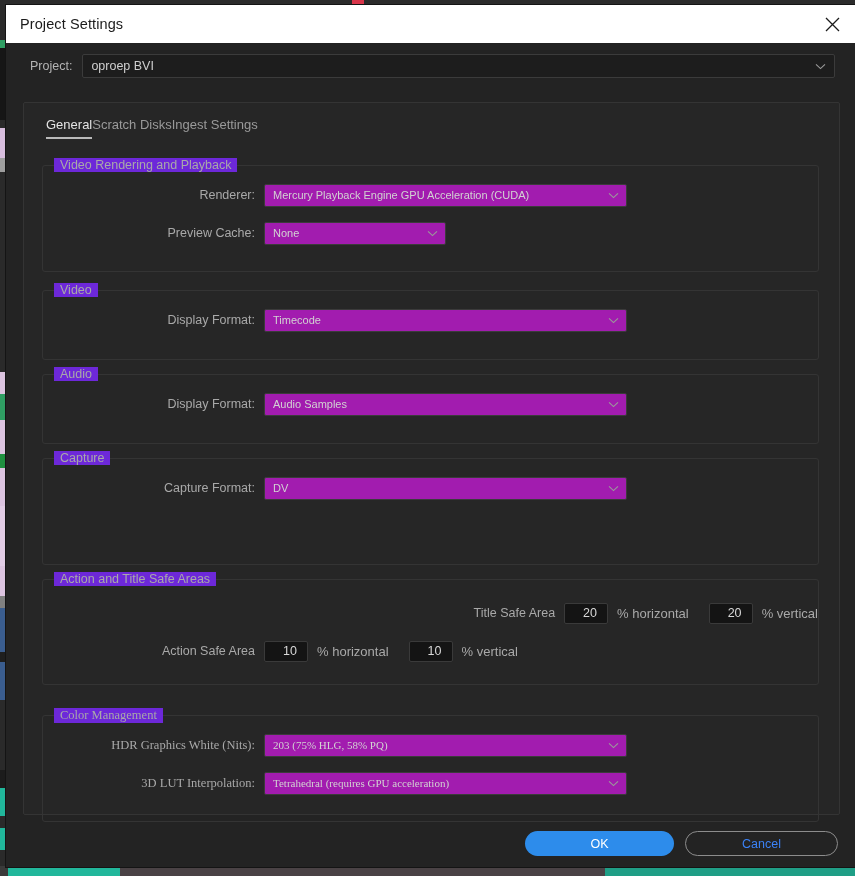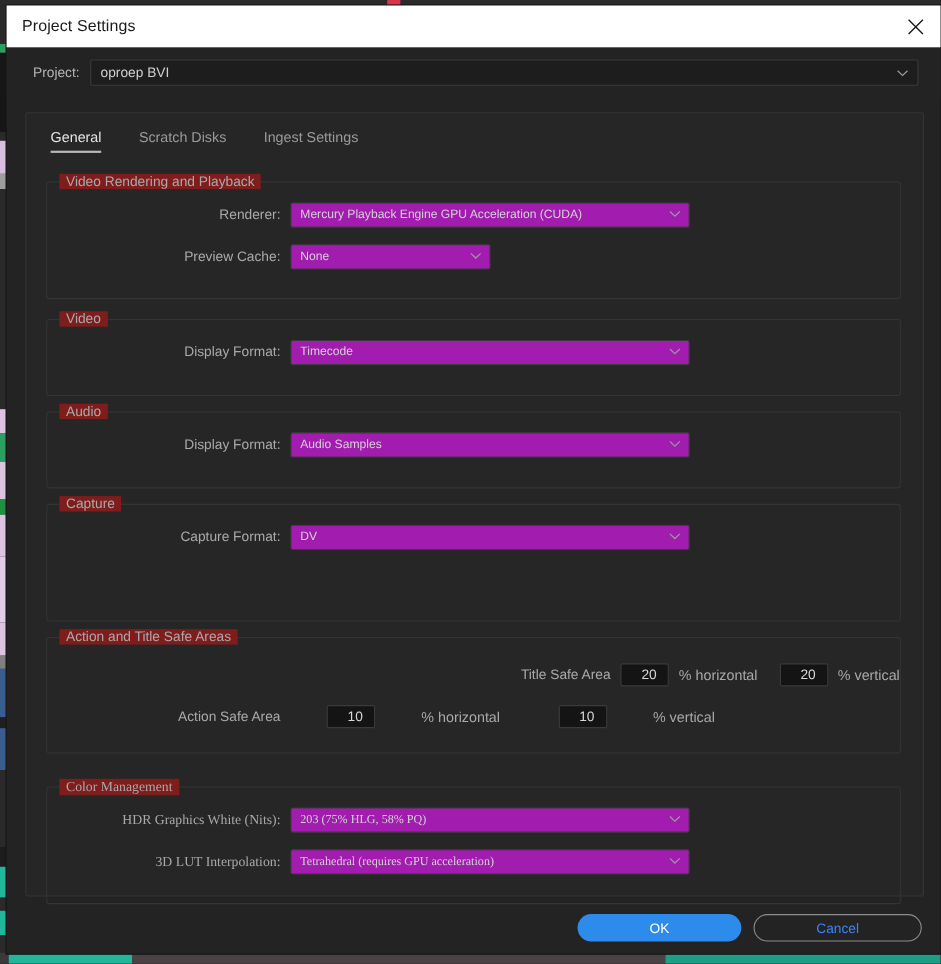--- a/index.html
+++ b/index.html
@@ -144,21 +144,20 @@
     height: 711px;
     background: #262626;
     border: 1px solid #343434;
     border-radius: 2px;
   }
 
   
   #tab-bar {
     display: flex;
     padding: 14px 0 0 22px;
-    gap: 34px;
   }
   .tab {
     font-size: 13px;
     color: #9a9a9a;
     padding-bottom: 7px;
     cursor: pointer;
     position: relative;
   }
   .tab.active { color: #e4e4e4; }
   .tab.active::after {
@@ -174,21 +173,21 @@
     position: absolute;
     left: 18px;
     width: 775px;
     border: 1px solid #343434;
     border-radius: 3px;
   }
   .group > .legend {
     position: absolute;
     left: 11px;
     top: -8px;
-    background: #7f1d1d;
+    background: #6d28d9;
     padding: 0 6px;
     font-size: 12.5px;
     color: #a9a9a9;
     white-space: nowrap;
   }
   .row {
     display: flex;
     align-items: center;
     height: 24px;
     margin-top: 10px;
@@ -417,21 +416,21 @@
 
     <div class="group" style="top:476px;height:104px;">
       <div class="legend">Action and Title Safe Areas</div>
       <div class="row" style="margin-top:21px;justify-content:flex-end;">
         <div class="row-label">Title Safe Area</div>
         <div class="num-field">20</div>
         <span class="unit">% horizontal</span>
         <div class="num-field">20</div>
         <span class="unit last">% vertical</span>
       </div>
-      <div class="row" style="margin-top:14px;gap:33px;">
+      <div class="row" style="margin-top:14px;">
         <div class="row-label">Action Safe Area</div>
         <div class="num-field">10</div>
         <span class="unit">% horizontal</span>
         <div class="num-field">10</div>
         <span class="unit last">% vertical</span>
       </div>
     </div>
 
     <div class="group" style="top:612px;height:105px;font-family:Liberation Serif, serif;">
       <div class="legend">Color Management</div>

